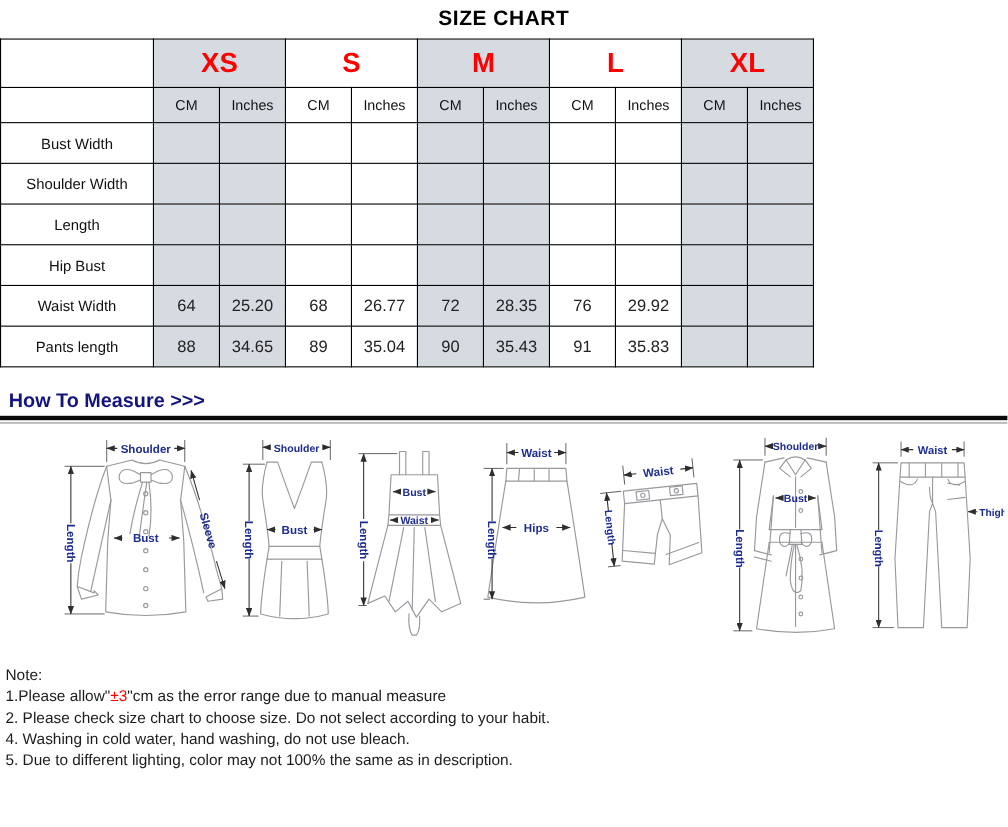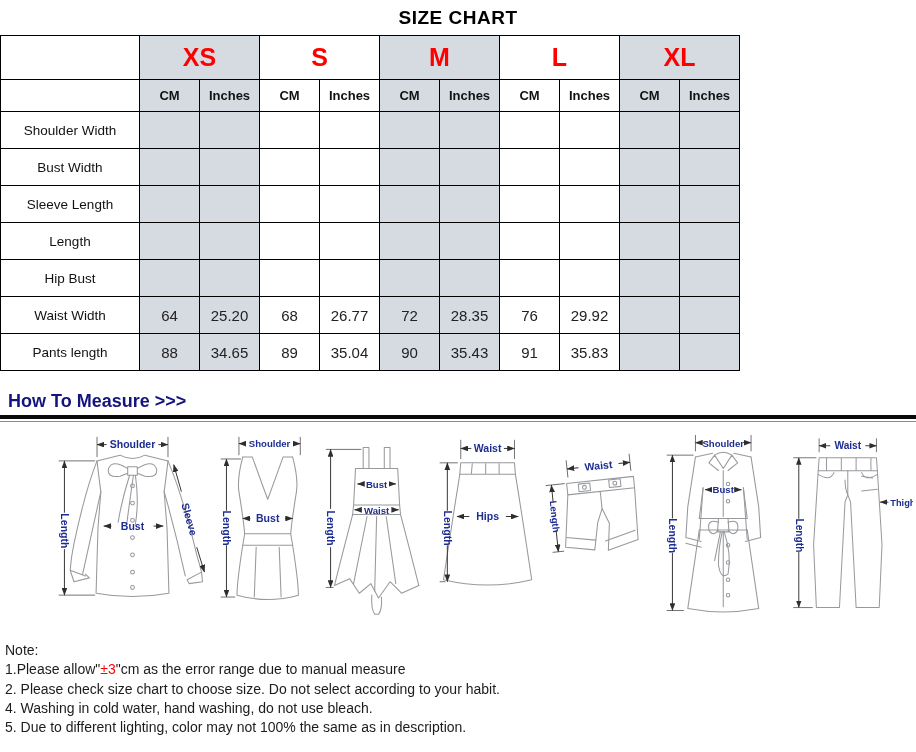--- a/index.html
+++ b/index.html
@@ -3,21 +3,21 @@
 <meta charset="utf-8">
 <style>
   html,body{margin:0;padding:0;background:#fff;}
   body{width:916px;height:752px;overflow:hidden;font-family:"Liberation Sans",sans-serif;color:#000;}
   .page-title{text-align:center;font-size:19px;font-weight:bold;margin:7px 0 6px 0;letter-spacing:.5px;}
   table.size-table{border-collapse:collapse;table-layout:fixed;width:740px;}
   table.size-table td,table.size-table th{border:1px solid #000;text-align:center;vertical-align:middle;padding:0;overflow:hidden;}
   col.c-label{width:139px;}
   col.c-shade{background:#d6dbe2;}
   tr.r-size th{height:43px;font-size:25px;font-weight:bold;color:#ff0000;}
-  tr.r-unit th{height:31px;font-size:13px;font-weight:bold;color:#111;}
+  tr.r-unit th{height:31px;font-size:13px;font-weight:normal;color:#111;}
   tbody th{height:36px;font-weight:normal;font-size:13.5px;color:#111;}
   tbody td{font-size:15px;color:#222;}
   .measure-head{color:#14147e;font-weight:bold;font-size:18px;margin:20px 0 3px 8px;}
   .rule{height:2px;border-top:4px solid #0a0a0a;border-bottom:1px solid #8a8a8a;}
   .figures{display:flex;justify-content:space-between;align-items:flex-start;padding:4px 3px 0 3px;height:208px;margin-left:48px;}
   .figures svg{display:block;}
   .g{fill:none;stroke:#97999d;stroke-width:1.1;stroke-linecap:round;stroke-linejoin:round;}
   .m{fill:none;stroke:#2e2e2e;stroke-width:1;}
   .gl{fill:none;stroke:#2e2e2e;stroke-width:.7;}
   .lab{fill:#1d2d91;font-weight:bold;font-size:11px;font-family:"Liberation Sans",sans-serif;}
@@ -64,47 +64,34 @@
         <th>CM</th>
         <th>Inches</th>
         <th>CM</th>
         <th>Inches</th>
         <th>CM</th>
         <th>Inches</th>
       </tr>
     </thead>
     <tbody>
       <tr>
+        <th>Bust Width</th>
+        <td></td>
+        <td></td>
+        <td></td>
+        <td></td>
+        <td></td>
+        <td></td>
+        <td></td>
+        <td></td>
+        <td></td>
+        <td></td>
+      </tr>
+      <tr>
         <th>Shoulder Width</th>
-        <td></td>
-        <td></td>
-        <td></td>
-        <td></td>
-        <td></td>
-        <td></td>
-        <td></td>
-        <td></td>
-        <td></td>
-        <td></td>
-      </tr>
-      <tr>
-        <th>Bust Width</th>
-        <td></td>
-        <td></td>
-        <td></td>
-        <td></td>
-        <td></td>
-        <td></td>
-        <td></td>
-        <td></td>
-        <td></td>
-        <td></td>
-      </tr>
-      <tr>
-        <th>Sleeve Length</th>
         <td></td>
         <td></td>
         <td></td>
         <td></td>
         <td></td>
         <td></td>
         <td></td>
         <td></td>
         <td></td>
         <td></td>

